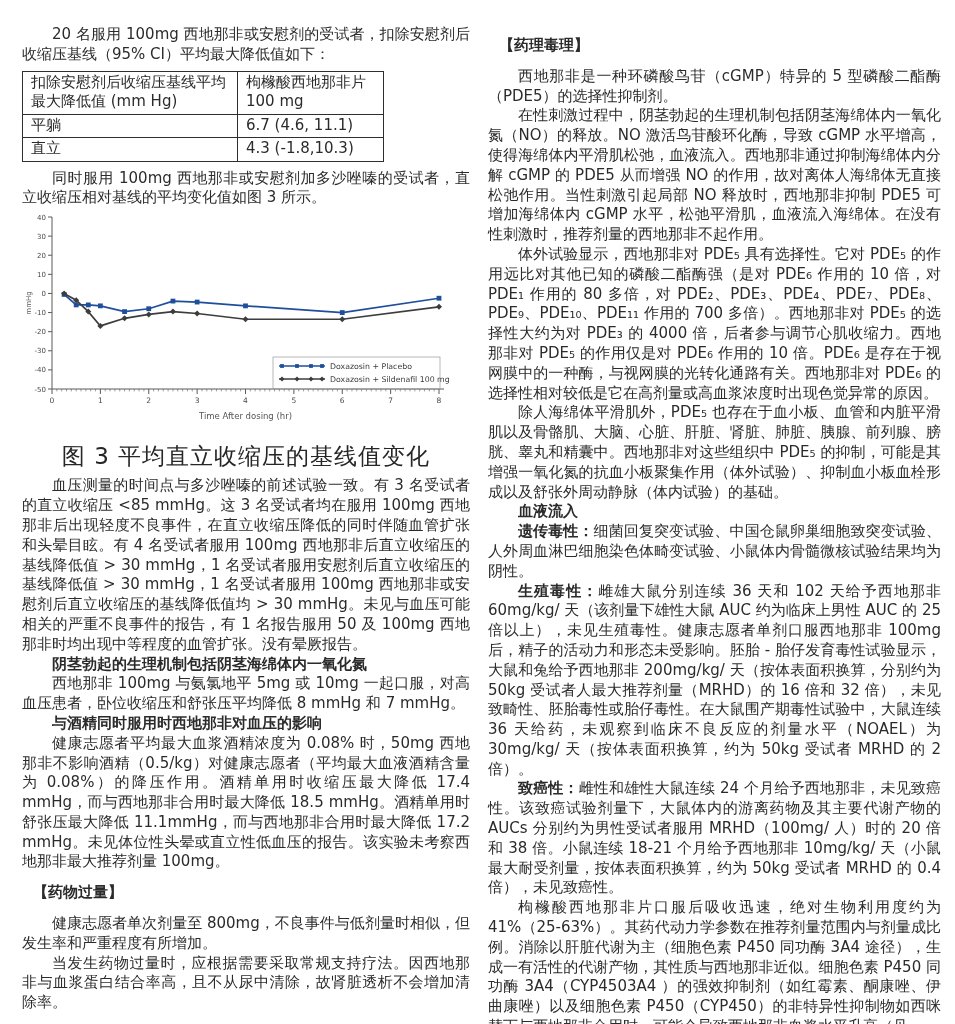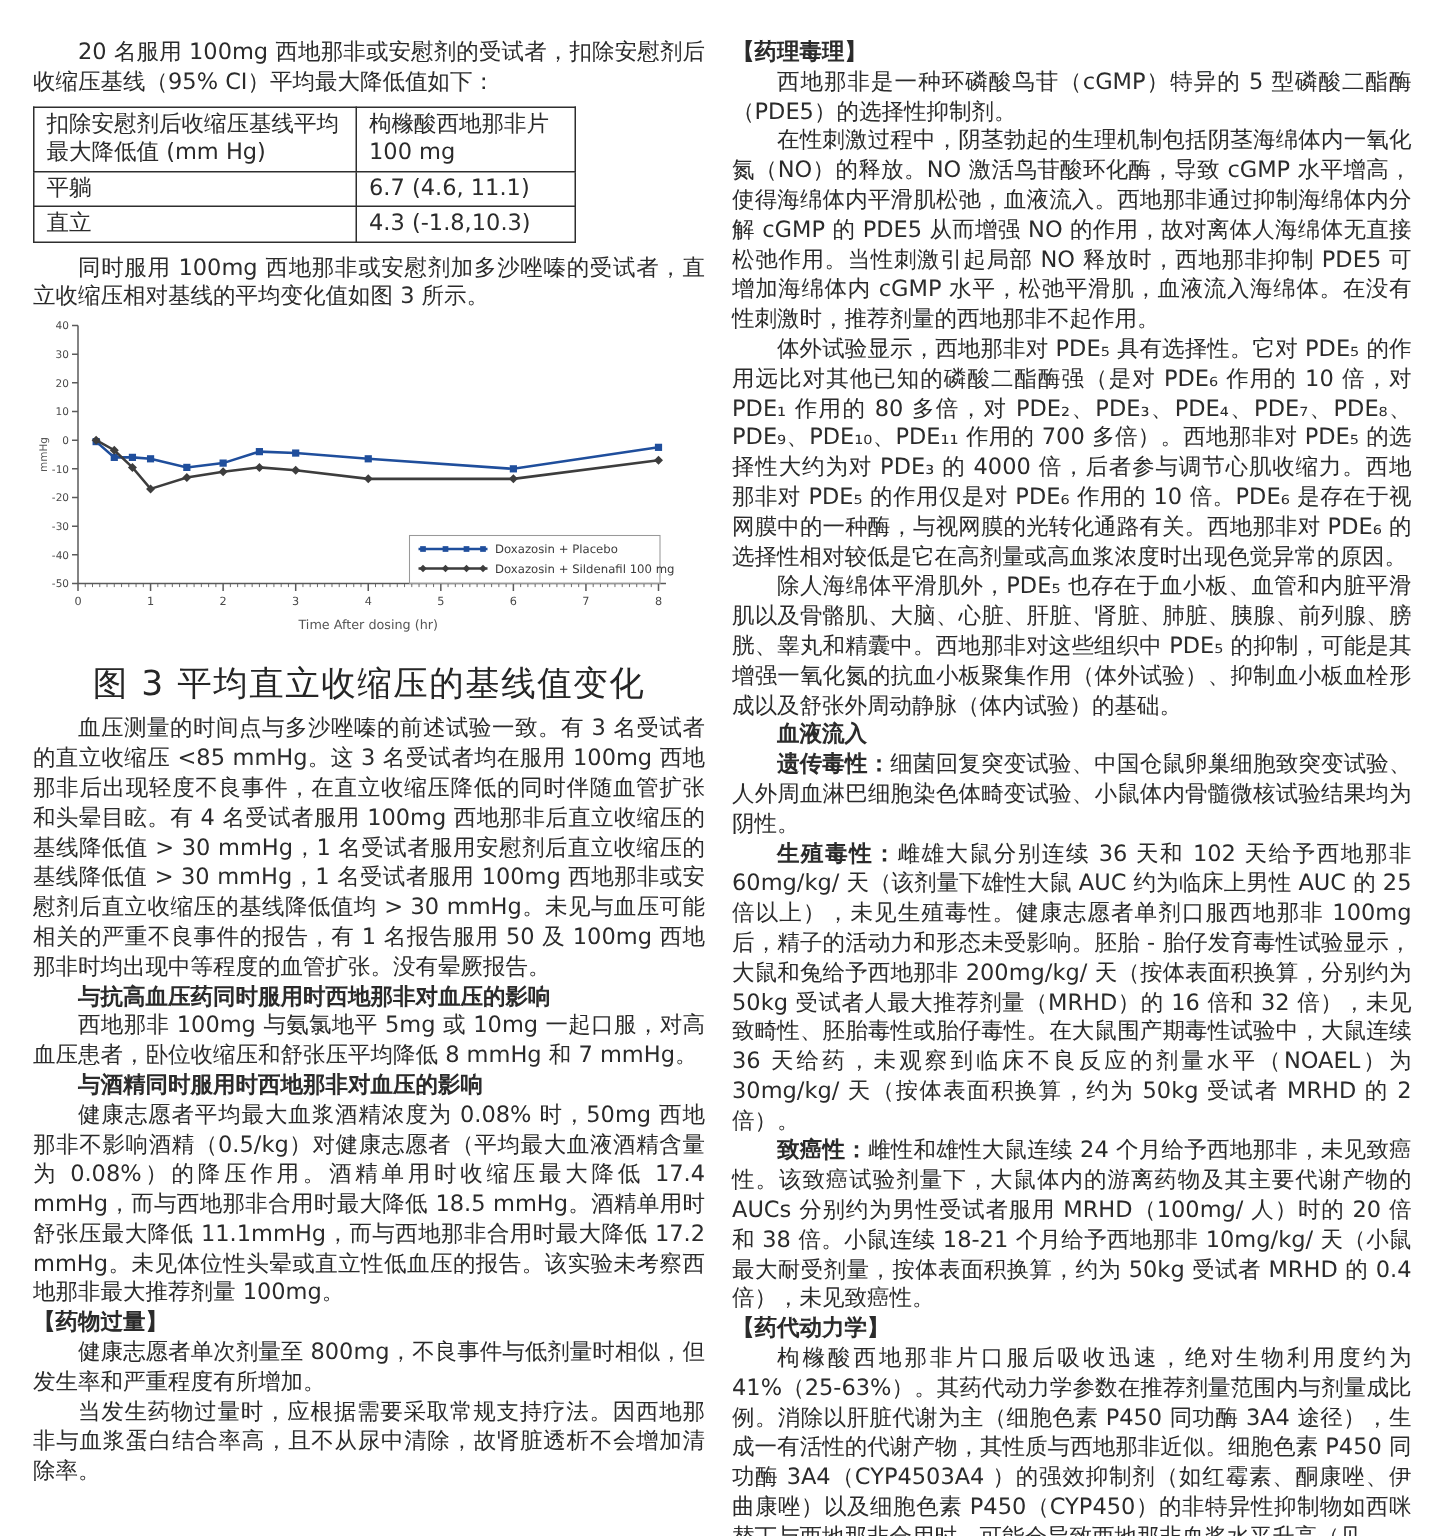--- a/index.html
+++ b/index.html
@@ -4,21 +4,21 @@
 <style>
   html,body{margin:0;padding:0;background:#ffffff;}
   .page{
     position:relative;width:955px;height:1024px;background:#fff;overflow:hidden;
     font-family:"DejaVu Sans","Liberation Sans",sans-serif;color:#2b2b2b;text-decoration:underline;
   }
   .col{position:absolute;top:25px;font-size:15px;line-height:1.32;text-align:justify;}
   .col-left{left:22px;width:448px;}
   .col-right{left:488px;width:453px;}
   p.para{margin:0;text-indent:2em;}
-  .sec-heading{font-weight:bold;margin:0;text-indent:0;}
+  .sec-heading{font-weight:bold;margin:11px;text-indent:0;}
   .sub-heading{font-weight:bold;margin:0;text-indent:2em;}
   b.runin{font-weight:bold;}
   table.tbl{border-collapse:collapse;width:362px;margin:6px 0 7px 0;table-layout:fixed;}
   table.tbl th,table.tbl td{
     border:1.6px solid #2e2e2e;padding:1px 8px 2px 8px;font-weight:normal;
     text-align:left;vertical-align:top;font-size:15px;line-height:1.3;
   }
   .tbl .c1{width:198px;}
   .pre{white-space:pre-line;}
   figure.fig{margin:3px 0 5px 0;padding:0;}
@@ -207,21 +207,21 @@
             <polygon points="273,165.5 275.5,168 273,170.5 270.5,168" fill="#3d3d3d"></polygon>
             <polygon points="287,165.5 289.5,168 287,170.5 284.5,168" fill="#3d3d3d"></polygon>
             <polygon points="298,165.5 300.5,168 298,170.5 295.5,168" fill="#3d3d3d"></polygon>
             <text x="306" y="170.8" font-size="7.8" fill="#3a3a3a">Doxazosin + Sildenafil 100 mg</text>
           </svg></div>
       <figcaption class="fig-caption">图 3 平均直立收缩压的基线值变化</figcaption>
     </figure>
 
     <p class="para">血压测量的时间点与多沙唑嗪的前述试验一致。有 3 名受试者的直立收缩压 &lt;85 mmHg。这 3 名受试者均在服用 100mg 西地那非后出现轻度不良事件，在直立收缩压降低的同时伴随血管扩张和头晕目眩。有 4 名受试者服用 100mg 西地那非后直立收缩压的基线降低值 &gt; 30 mmHg，1 名受试者服用安慰剂后直立收缩压的基线降低值 &gt; 30 mmHg，1 名受试者服用 100mg 西地那非或安慰剂后直立收缩压的基线降低值均 &gt; 30 mmHg。未见与血压可能相关的严重不良事件的报告，有 1 名报告服用 50 及 100mg 西地那非时均出现中等程度的血管扩张。没有晕厥报告。</p>
 
-    <p class="para sub-heading">与抗高血压药同时服用时西地那非对血压的影响</p>
+    <p class="para sub-heading">阴茎勃起的生理机制包括阴茎海绵体内一氧化氮</p>
     <p class="para">西地那非 100mg 与氨氯地平 5mg 或 10mg 一起口服，对高血压患者，卧位收缩压和舒张压平均降低 8 mmHg 和 7 mmHg。</p>
 
     <p class="para sub-heading">与酒精同时服用时西地那非对血压的影响</p>
     <p class="para">健康志愿者平均最大血浆酒精浓度为 0.08% 时，50mg 西地那非不影响酒精（0.5/kg）对健康志愿者（平均最大血液酒精含量为 0.08%）的降压作用。酒精单用时收缩压最大降低 17.4 mmHg，而与西地那非合用时最大降低 18.5 mmHg。酒精单用时舒张压最大降低 11.1mmHg，而与西地那非合用时最大降低 17.2 mmHg。未见体位性头晕或直立性低血压的报告。该实验未考察西地那非最大推荐剂量 100mg。</p>
 
     <p class="sec-heading">【药物过量】</p>
     <p class="para">健康志愿者单次剂量至 800mg，不良事件与低剂量时相似，但发生率和严重程度有所增加。</p>
     <p class="para">当发生药物过量时，应根据需要采取常规支持疗法。因西地那非与血浆蛋白结合率高，且不从尿中清除，故肾脏透析不会增加清除率。</p>
   </div>
 
@@ -236,20 +236,19 @@
     <p class="para">
       <b class="runin">遗传毒性：</b><span>细菌回复突变试验、中国仓鼠卵巢细胞致突变试验、人外周血淋巴细胞染色体畸变试验、小鼠体内骨髓微核试验结果均为阴性。</span>
     </p>
     <p class="para">
       <b class="runin">生殖毒性：</b><span>雌雄大鼠分别连续 36 天和 102 天给予西地那非 60mg/kg/ 天（该剂量下雄性大鼠 AUC 约为临床上男性 AUC 的 25 倍以上），未见生殖毒性。健康志愿者单剂口服西地那非 100mg 后，精子的活动力和形态未受影响。胚胎 - 胎仔发育毒性试验显示，大鼠和兔给予西地那非 200mg/kg/ 天（按体表面积换算，分别约为 50kg 受试者人最大推荐剂量（MRHD）的 16 倍和 32 倍），未见致畸性、胚胎毒性或胎仔毒性。在大鼠围产期毒性试验中，大鼠连续 36 天给药，未观察到临床不良反应的剂量水平（NOAEL）为 30mg/kg/ 天（按体表面积换算，约为 50kg 受试者 MRHD 的 2 倍）。</span>
     </p>
     <p class="para">
       <b class="runin">致癌性：</b><span>雌性和雄性大鼠连续 24 个月给予西地那非，未见致癌性。该致癌试验剂量下，大鼠体内的游离药物及其主要代谢产物的 AUCs 分别约为男性受试者服用 MRHD（100mg/ 人）时的 20 倍和 38 倍。小鼠连续 18-21 个月给予西地那非 10mg/kg/ 天（小鼠最大耐受剂量，按体表面积换算，约为 50kg 受试者 MRHD 的 0.4 倍），未见致癌性。</span>
     </p>
 
-    <p class="sec-heading">【药代动力学】</p>
     <p class="para">
       <span>枸橼酸西地那非片口服后吸收迅速，绝对生物利用度约为 41%（25-63%）。其药代动力学参数在推荐剂量范围内与剂量成比例。消除以肝脏代谢为主（细胞色素 P450 同功酶 3A4 途径），生成一有活性的代谢产物，其性质与西地那非近似。细胞色素 P450 同功酶 3A4（CYP4503A4 ）的强效抑制剂（如红霉素、酮康唑、伊曲康唑）以及细胞色素 P450（CYP450）的非特异性抑制物如西咪替丁与西地那非合用时，可能会导致西地那非血浆水平升高（见</span>
     </p>
 
   </div>
 
 </div>
 
 </body></html>

